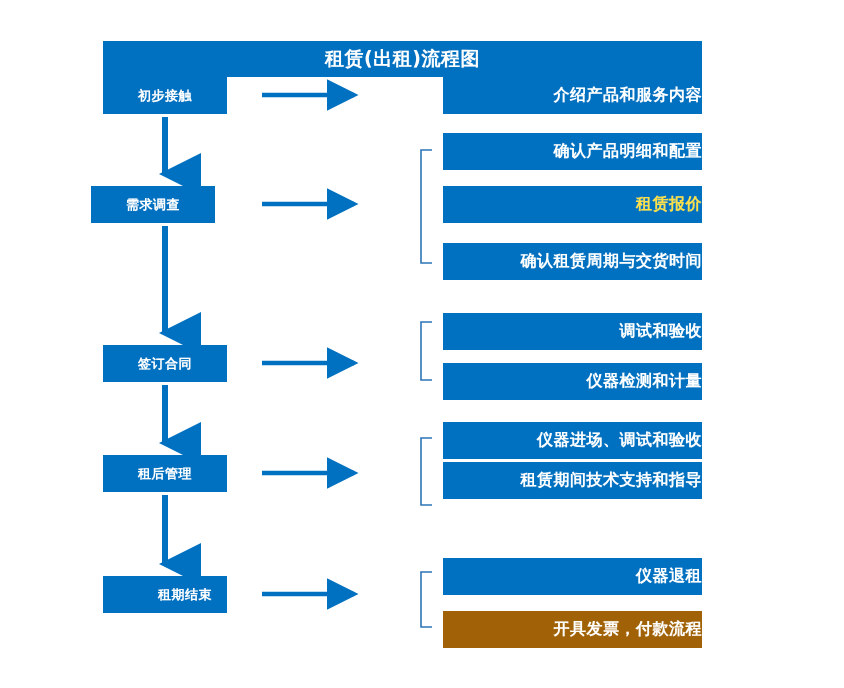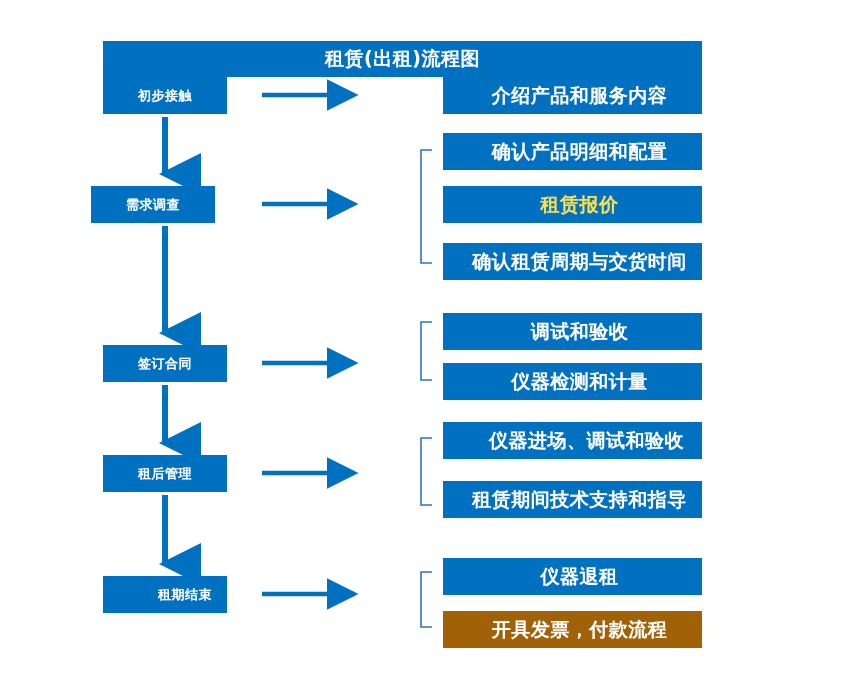--- a/index.html
+++ b/index.html
@@ -54,23 +54,23 @@
     height: 37px;
     justify-content: center;
     font-size: 13px;
   }
 
   
   .detail-node {
     left: 443px;
     width: 259px;
     height: 37px;
-    justify-content: center;
+    justify-content: flex-end;
     padding-left: 14px;
-    font-size: 19px;
+    font-size: 16px;
   }
 
   
   #connector-layer {
     position: absolute;
     left: 0; top: 0;
     width: 844px;
     height: 688px;
     pointer-events: none;
   }
@@ -147,21 +147,21 @@
       </div>
       <div class="node detail-node" style="left: 443px; top: 313px; background: rgb(0, 112, 192); color: rgb(255, 255, 255);">
         <span>调试和验收</span>
       </div>
       <div class="node detail-node" style="left: 443px; top: 363px; background: rgb(0, 112, 192); color: rgb(255, 255, 255);">
         <span>仪器检测和计量</span>
       </div>
       <div class="node detail-node" style="left: 443px; top: 422px; background: rgb(0, 112, 192); color: rgb(255, 255, 255); padding-left: 28px;">
         <span>仪器进场、调试和验收</span>
       </div>
-      <div class="node detail-node" style="left: 443px; top: 481px; background: rgb(0, 112, 192); color: rgb(255, 255, 255);">
+      <div class="node detail-node" style="left: 443px; top: 462px; background: rgb(0, 112, 192); color: rgb(255, 255, 255);">
         <span>租赁期间技术支持和指导</span>
       </div>
       <div class="node detail-node" style="left: 443px; top: 558px; background: rgb(0, 112, 192); color: rgb(255, 255, 255);">
         <span>仪器退租</span>
       </div>
       <div class="node detail-node" style="left: 443px; top: 611px; background: #a16207; color: rgb(255, 255, 255);">
         <span>开具发票，付款流程</span>
       </div>
     </div>
 

